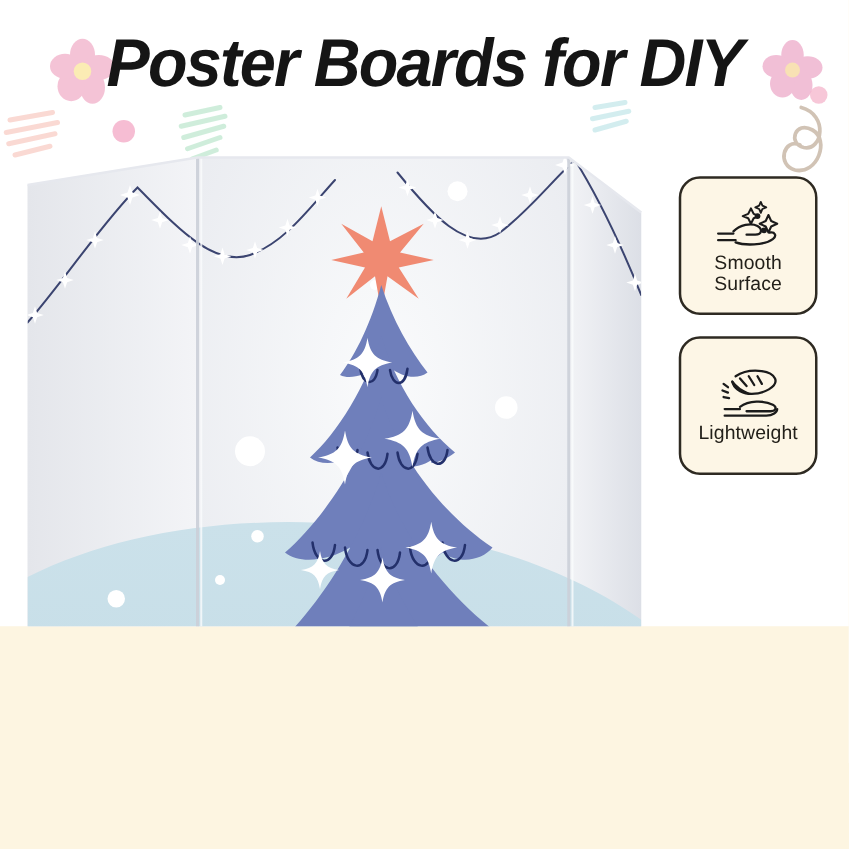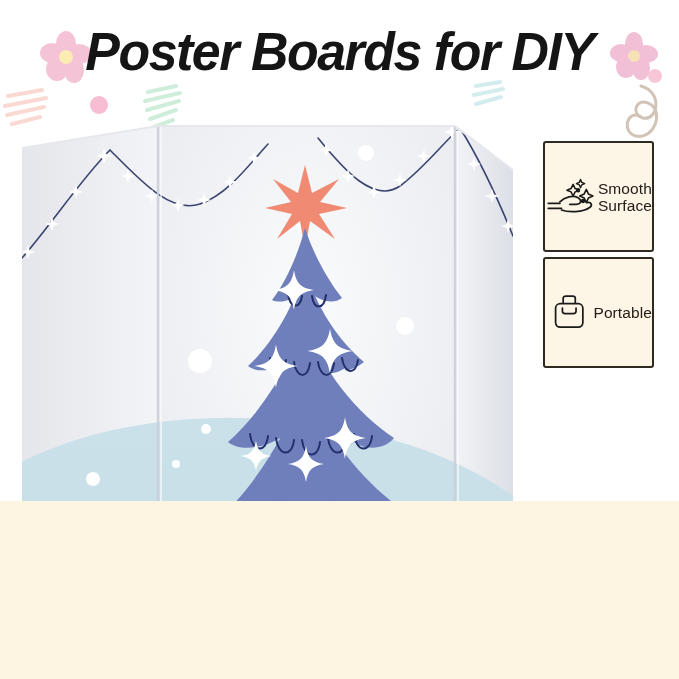--- a/index.html
+++ b/index.html
@@ -65,27 +65,27 @@
     position: absolute;
     left: 543px;
     top: 141px;
     width: 115px;
     z-index: 8;
   }
   .badge {
     position: relative;
     width: 111px;
     height: 111px;
-    margin-bottom: 5px;
+    margin-bottom: 17px;
     border: 2.5px solid #2e2a22;
-    border-radius: 3px;
+    border-radius: 17px;
     background: #fdf6e6;
     box-sizing: border-box;
     display: flex;
-    flex-direction: row;
+    flex-direction: column;
     align-items: center;
     justify-content: center;
   }
   .badge-icon {
     width: 56px;
     height: 42px;
     display: block;
     margin-bottom: 2px;
   }
   .badge-label {
@@ -578,25 +578,29 @@
         <path d="M50 16 L52.5 21.5 L58 24 L52.5 26.5 L50 32 L47.5 26.5 L42 24 L47.5 21.5 Z" stroke-width="1.9"></path>
         <path d="M43 4 L44.5 7.5 L48 9 L44.5 10.5 L43 14 L41.5 10.5 L38 9 L41.5 7.5 Z" stroke-width="1.7"></path>
         <circle cx="40" cy="17" r="1.6" fill="#1b1b1b"></circle>
         <circle cx="46" cy="30" r="1.6" fill="#1b1b1b"></circle>
       </svg>
       <div class="badge-label">Smooth
 Surface</div>
     </div>
 
 
-
     <div class="badge">
-      <svg class="badge-icon" viewBox="0 0 64 48" fill="none" stroke="#1b1b1b" stroke-width="2.3" stroke-linecap="round" stroke-linejoin="round">
-        <path d="M24 11 L24 6 C24 4 25.5 3 27.5 3 L36.5 3 C38.5 3 40 4 40 6 L40 11"></path>
-        <rect x="14" y="13" width="36" height="31" rx="6"></rect>
-        <path d="M23 19 L23 23 C23 25 24.5 26 26.5 26 L37.5 26 C39.5 26 41 25 41 23 L41 19"></path>
+      <svg class="badge-icon" viewBox="0 0 64 48" fill="none" stroke="#1b1b1b" stroke-width="2.1" stroke-linecap="round" stroke-linejoin="round">
+        <path d="M20 8 C32 0 52 2 56 10 C59 17 46 25 32 24 C24 23.5 18 18 17 13"></path>
+        <path d="M17 13 C22 20 32 24 32 24"></path>
+        <path d="M24 10 L30 17 M32 8 L37 16 M40 8 L44 15"></path>
+        <path d="M9 15 L13 18 M8 21 L13 23 M9 27 L14 28"></path>
+        <path d="M10 38 L24 38"></path>
+        <path d="M24 36 C32 30 46 30 54 34 C58 36 57 40 52 40 L30 40"></path>
+        <path d="M10 44 L48 44 C54 44 58 41 58 38"></path>
       </svg>
-      <div class="badge-label">Portable</div>
+      <div class="badge-label">Lightweight</div>
     </div>
 
+
   </div>
 
 </div>
 
 </body></html>

